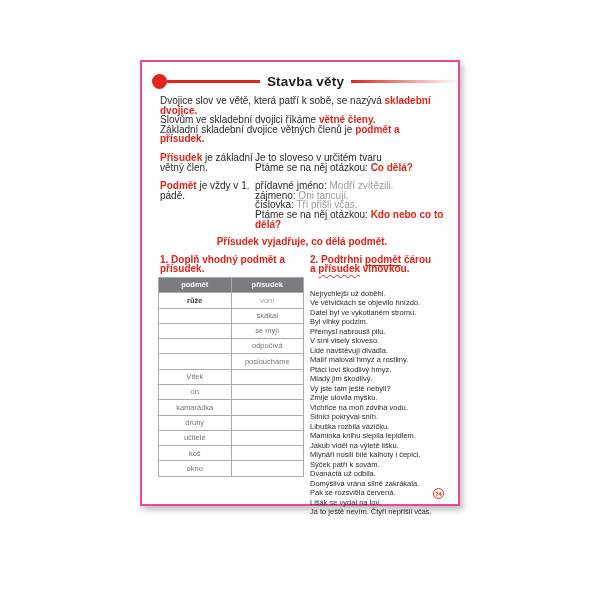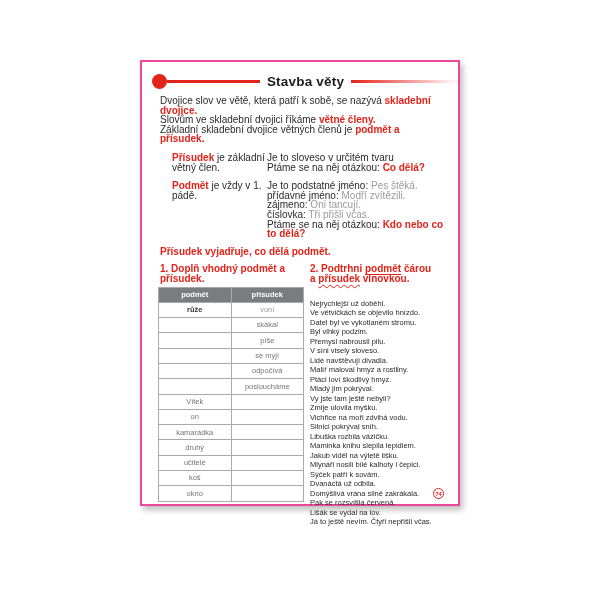--- a/index.html
+++ b/index.html
@@ -22,25 +22,25 @@
   .line.fade{background:linear-gradient(to right,#e2231a 0%,rgba(226,35,26,.06) 95%);flex:1.15 1 0;margin-right:-14px;}
   .title-row h1{font-size:13.5px;font-weight:bold;color:#1d1d1d;margin:0 7px;white-space:nowrap;letter-spacing:.2px;}
 
   
   .t{font-size:10px;line-height:9.6px;color:#2a2a2a;}
   .red{color:#e2231a;font-weight:bold;}
   .gray{color:#9a9b9e;}
 
   .intro{margin-top:6px;}
 
-  .def-block{display:flex;margin-top:9px;margin-left:12px;}
+  .def-block{display:flex;margin-top:9px;}
   .def-left{width:95px;flex:0 0 auto;}
   .def-right{flex:1;}
 
-  .summary{margin-top:8px;}
+  .summary{margin-top:8px;text-align:center;}
 
   .exercises{display:flex;margin-top:8px;}
   .ex-left{width:150px;flex:0 0 auto;}
   .ex-right{flex:1;}
   .ex-heading{font-size:10px;line-height:9.6px;color:#e2231a;font-weight:bold;}
   .u-solid{text-decoration:underline;text-underline-offset:1.5px;}
   .u-wavy{text-decoration:underline;text-decoration-style:wavy;text-underline-offset:1.5px;}
 
   table.fill{border-collapse:collapse;margin-top:3px;margin-left:-2px;width:146px;table-layout:fixed;}
   table.fill th,table.fill td{
@@ -88,21 +88,20 @@
   <div class="t"><span>Je to sloveso v určitém tvaru</span><span class="gray"></span><span class="red"></span></div>
 
 
   <div class="t"><span>Ptáme se na něj otázkou: </span><span class="gray"></span><span class="red">Co dělá?</span></div>
 </div>
     </div>
 
     <div class="def-block">
       <div class="def-left t"><span class="red">Podmět</span><span> je vždy v 1. pádě.</span></div>
       <div class="def-right">
-  <div class="t"><span>Je to podstatné jméno: </span><span class="gray">Pes štěká.</span><span class="red"></span></div>
 
   <div class="t"><span>přídavné jméno: </span><span class="gray">Modří zvítězili.</span><span class="red"></span></div>
 
   <div class="t"><span>zájmeno: </span><span class="gray">Oni tancují.</span><span class="red"></span></div>
 
   <div class="t"><span>číslovka: </span><span class="gray">Tři přišli včas.</span><span class="red"></span></div>
 
   <div class="t"><span>Ptáme se na něj otázkou: </span><span class="gray"></span><span class="red">Kdo nebo co to dělá?</span></div>
 </div>
     </div>
@@ -124,24 +123,20 @@
   <tr>
     <td>růže</td>
     <td>voní</td>
   </tr>
 
   <tr>
     <td></td>
     <td>skákal</td>
   </tr>
 
-  <tr>
-    <td></td>
-    <td>píše</td>
-  </tr>
 
 
   <tr>
     <td></td>
     <td>se myjí</td>
   </tr>
 
   <tr>
     <td></td>
     <td>odpočívá</td>
@@ -205,21 +200,21 @@
   <div class="sentence">Přemysl nabrousil pilu.</div>
 
   <div class="sentence">V síni visely sloveso.</div>
 
   <div class="sentence">Lidé navštěvují divadla.</div>
 
   <div class="sentence">Malíř maloval hmyz a rostliny.</div>
 
   <div class="sentence">Ptáci loví škodlivý hmyz.</div>
 
-  <div class="sentence">Mladý jim pokrýval.</div>
+  <div class="sentence">Mladý jim škodlivý.</div>
 
   <div class="sentence">Vy jste tam ještě nebyli?</div>
 
   <div class="sentence">Zmije ulovila myšku.</div>
 
   <div class="sentence">Vichřice na moři zdvihá vodu.</div>
 
   <div class="sentence">Silnici pokrýval sníh.</div>
 
   <div class="sentence">Libuška rozbila vázičku.</div>

